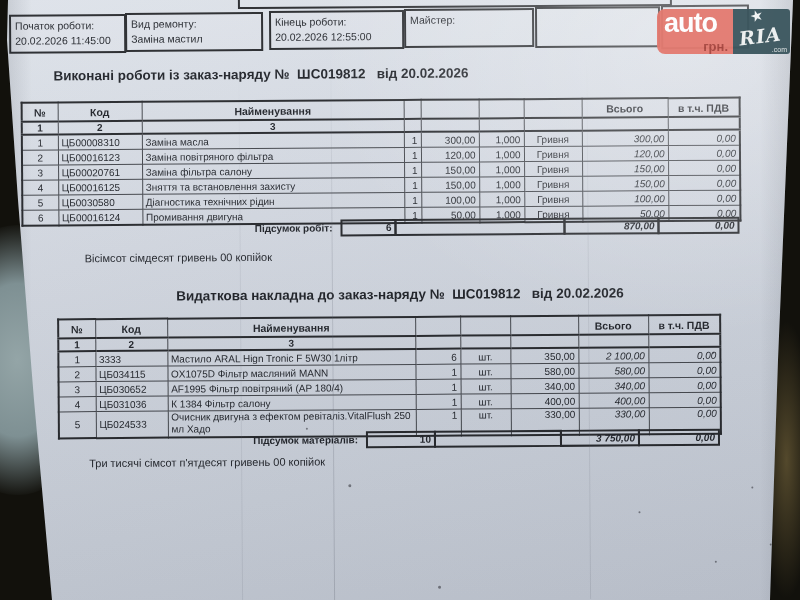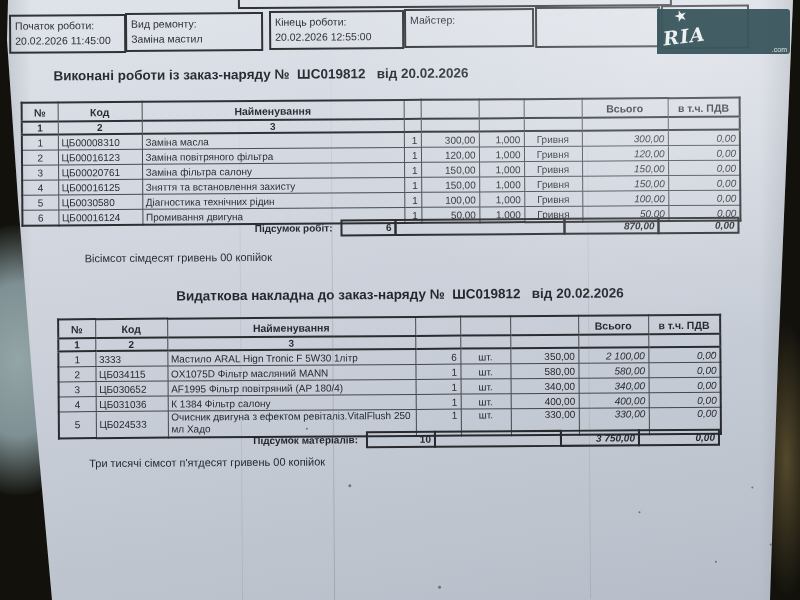--- a/index.html
+++ b/index.html
@@ -356,19 +356,23 @@
       <div class="speck" style="left:713px;top:563px;"></div>
       <div class="speck" style="left:637px;top:513px;"></div>
       <div class="speck" style="left:436px;top:586px;width:3px;height:3px;"></div>
       <div class="speck" style="left:305px;top:427px;"></div>
       <div class="speck" style="left:712px;top:354px;"></div>
 
     </div>
   </div>
 
   <div class="wm">
+    <div class="wm-auto">
+      <span class="wm-auto-text">auto</span>
+      <span class="wm-grn">грн.</span>
+    </div>
     <div class="wm-ria">
       <span class="wm-star">★</span>
       <span class="wm-ria-text">RIA</span>
       <span class="wm-com">.com</span>
     </div>
   </div>
 </div>
 
 </body></html>

